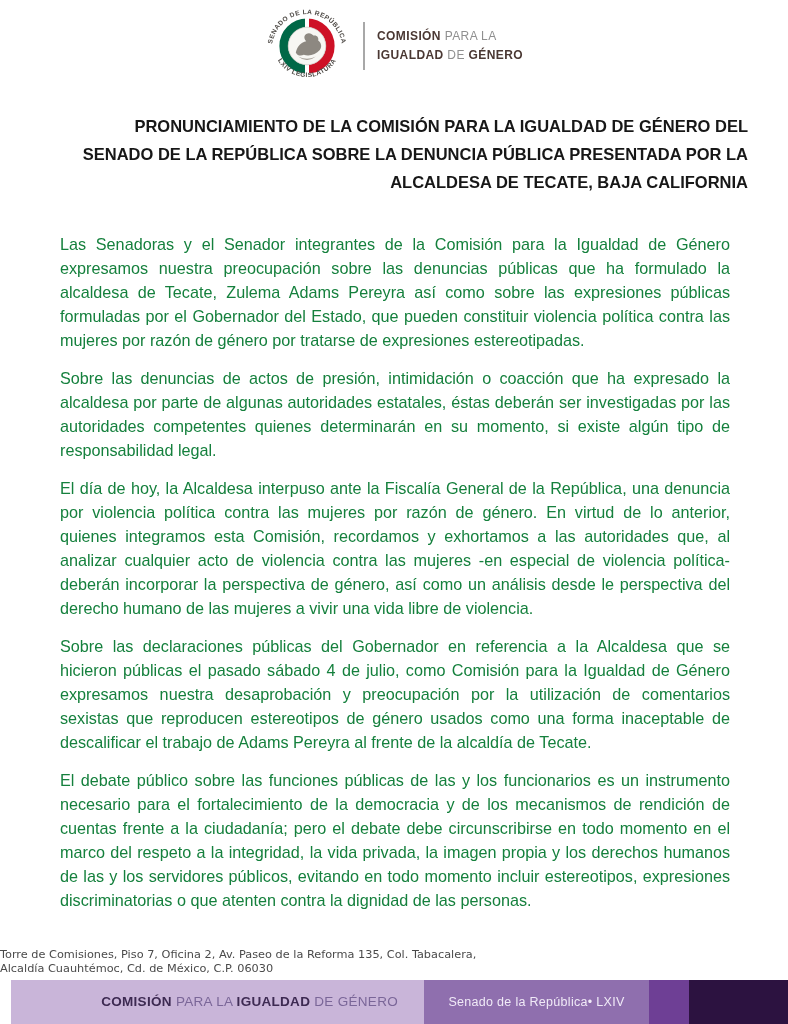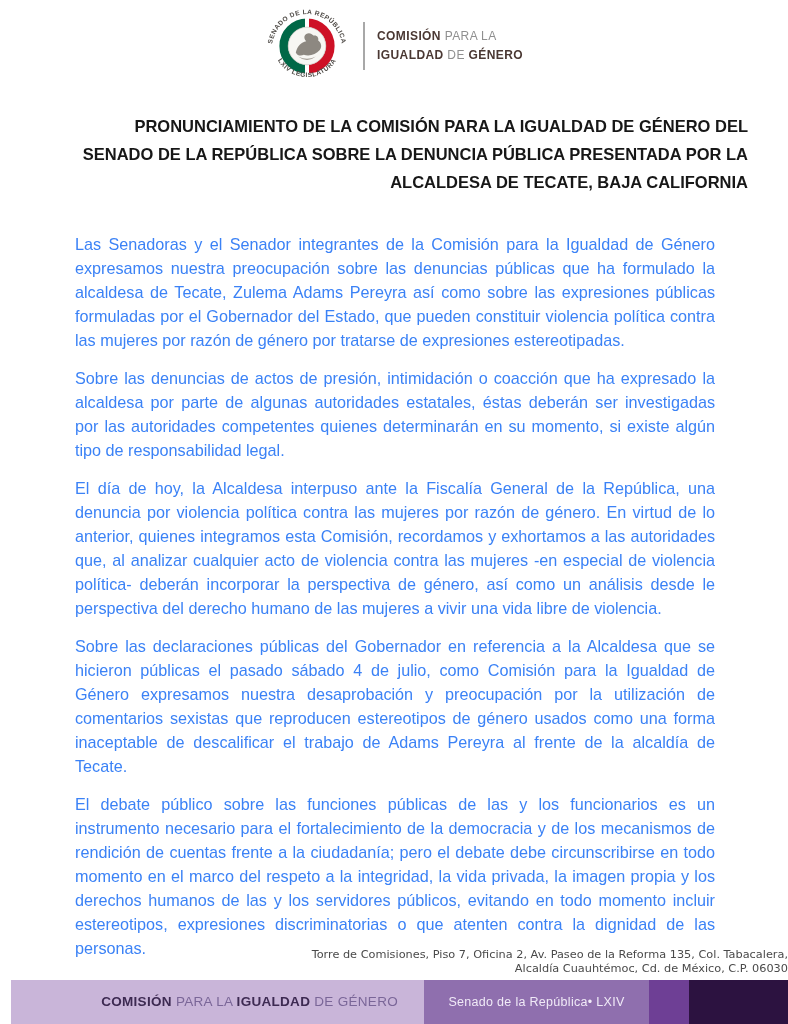--- a/index.html
+++ b/index.html
@@ -16,27 +16,27 @@
   .wordmark { font-size:12px; line-height:19px; letter-spacing:.4px; }
   .wm-b { font-weight:bold; color:#4a3833; }
   .wm-l { color:#8f8f8f; }
 
   
   .title { margin:26px 40px 0; text-align:right; font-weight:bold;
            font-size:16.5px; line-height:28px; color:#171717; }
 
   
   .bodytext { margin:36px 58px 0 60px; }
-  .bodytext p { margin:0 15px 14px; text-align:justify; font-size:16.2px;
-                line-height:24px; color:#3b82f6; }
+  .bodytext p { margin:0 0 14px; text-align:justify; font-size:16.2px;
+                line-height:24px; color:#15803d; }
 
   
-  .address { position:absolute; left:0; right:0; bottom:48px; text-align:right;
+  .address { position:absolute; left:0; right:8px; bottom:48px; text-align:left;
              font-family:"DejaVu Sans", sans-serif; font-size:11.3px;
-             line-height:14px; color:#4a4a4a;padding-left:20px; }
+             line-height:14px; color:#4a4a4a; }
 
   
   .bar { position:absolute; left:11px; bottom:0; width:788px; height:44px; display:flex; }
   .bar-light { width:413px; background:#c9b5d9; text-align:right; line-height:44px;
                padding-right:26px; box-sizing:border-box; font-size:13.5px; letter-spacing:.3px; }
   .fb { font-weight:bold; color:#3d2a52; }
   .fl { color:#7a6698; }
   .bar-mid { width:225px; background:#8f6fae; text-align:center; line-height:44px;
              font-size:12.5px; letter-spacing:.3px; color:#f0eaf7; }
   .bar-dark1 { width:40px; background:#6e3f95; }

